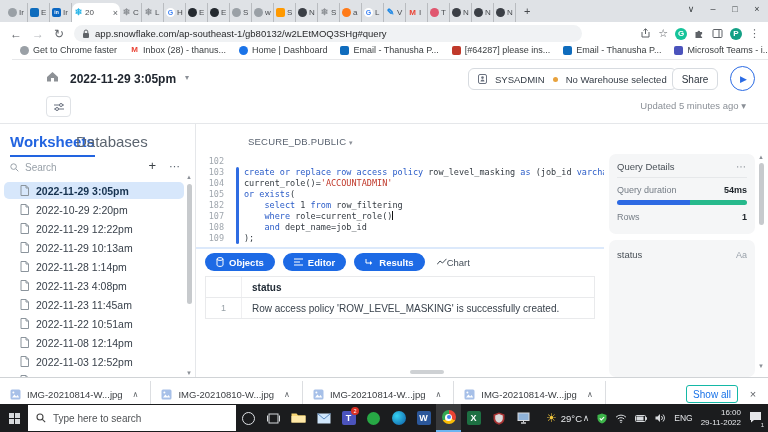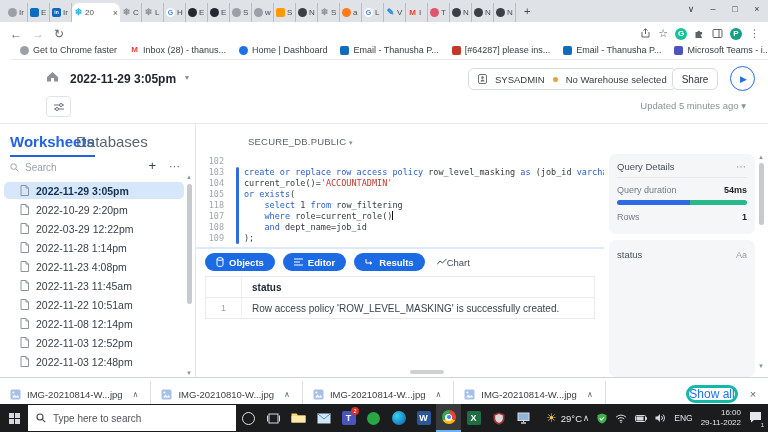--- a/index.html
+++ b/index.html
@@ -135,22 +135,22 @@
   #panel-scroll-up { position:absolute; right:4px; top:4px; font-size:6px; color:#8b9097; }
   #panel-thumb { position:absolute; right:4px; top:13px; width:5px; height:62px; background:#c7cacd; border-radius:3px; }
   #panel-scroll-dn { position:absolute; right:4px; top:213px; font-size:6px; color:#8b9097; }
 
   
   #downloads { position:absolute; left:0; top:377px; width:768px; height:33px; background:#fff; border-top:1px solid #d0d3d6;
                display:flex; align-items:center; }
   .dl-chip { height:27px; display:flex; align-items:center; gap:6px; padding:0 12px 0 10px; border-right:1px solid #dcdee1; }
   .dl-name { font-size:9.5px; color:#3a3d41; white-space:nowrap; }
   .dl-caret { font-size:8px; color:#5f6368; margin-left:4px; }
-  #show-all { margin-left:auto; width:52px; height:18px; border:3px solid #14b8a6; border-radius:9px;
-              display:flex; align-items:center; justify-content:center; font-size:12px; color:#1a73e8; }
+  #show-all { margin-left:auto; width:52px; height:18px; border:1px solid #14b8a6; border-radius:3px;
+              display:flex; align-items:center; justify-content:center; font-size:10px; color:#1a73e8; }
   #dl-close { width:30px; text-align:center; color:#5f6368; font-size:11px; }
 
   
   #taskbar { position:absolute; left:0; top:404px; width:768px; height:28px; background:#1b1c1e; display:flex; align-items:center; }
   #start { width:28px; height:28px; display:flex; align-items:center; justify-content:center; }
   #start .grid { display:grid; grid-template-columns:5px 5px; grid-template-rows:5px 5px; gap:1px; }
   #start .grid i { background:#d7dadd; }
   #tb-search { width:208px; height:26px; background:#fff; display:flex; align-items:center; gap:7px; padding-left:8px; }
   #tb-search span { font-size:10px; color:#4f5255; }
   .tk-ic { width:25px; height:28px; display:flex; align-items:center; justify-content:center; position:relative; }
@@ -277,20 +277,27 @@
       <span>–</span>
       <span>□</span>
       <span>×</span>
     </div>
   </div>
 
   <div id="toolbar">
     <span class="nav-ic">←</span>
     <span class="nav-ic dis">→</span>
     <span class="nav-ic">↻</span>
+    <div id="addressbar">
+      <svg width="8" height="10" viewBox="0 0 8 10">
+        <rect x="1" y="4" width="6" height="5" rx="1" fill="#5f6368"></rect>
+        <path d="M2.2 4V2.8a1.8 1.8 0 0 1 3.6 0V4" fill="none" stroke="#5f6368" stroke-width="1"></path>
+      </svg>
+      <span class="url">app.snowflake.com/ap-southeast-1/gb80132/w2LEtMOQ3SHg#query</span>
+    </div>
     <div id="tb-right">
       <svg class="ic" width="11" height="11" viewBox="0 0 11 11">
         <path d="M2 4v5h7V4M5.5 6V1M3.5 2.5L5.5 .8l2 1.7" fill="none" stroke="#5f6368" stroke-width="1"></path>
       </svg>
       <span class="ic">☆</span>
       <span class="circle-badge" style="background:#15c39a">G</span>
       <svg class="ic" width="11" height="11" viewBox="0 0 11 11">
         <path d="M1.5 4h2a1.3 1.3 0 1 1 2.6 0h2v2.2a1.3 1.3 0 1 0 0 2.6V10H1.5z" fill="#5f6368"></path>
       </svg>
       <svg class="ic" width="11" height="11" viewBox="0 0 11 11">
@@ -387,21 +394,28 @@
             <path d="M1 .5h5L8.5 3v7.5h-7.5z" fill="none" stroke="#8b949c"></path>
             <path d="M6 .5V3h2.5" fill="none" stroke="#8b949c"></path>
           </svg>
           <span>2022-10-29 2:20pm</span>
         </div>
         <div class="ws-item">
           <svg width="9" height="11" viewBox="0 0 9 11">
             <path d="M1 .5h5L8.5 3v7.5h-7.5z" fill="none" stroke="#8b949c"></path>
             <path d="M6 .5V3h2.5" fill="none" stroke="#8b949c"></path>
           </svg>
-          <span>2022-03-29 12:22pm</span>
+          <span>2022-11-29 12:22pm</span>
+        </div>
+        <div class="ws-item">
+          <svg width="9" height="11" viewBox="0 0 9 11">
+            <path d="M1 .5h5L8.5 3v7.5h-7.5z" fill="none" stroke="#8b949c"></path>
+            <path d="M6 .5V3h2.5" fill="none" stroke="#8b949c"></path>
+          </svg>
+          <span>2022-11-29 10:13am</span>
         </div>
         <div class="ws-item">
           <svg width="9" height="11" viewBox="0 0 9 11">
             <path d="M1 .5h5L8.5 3v7.5h-7.5z" fill="none" stroke="#8b949c"></path>
             <path d="M6 .5V3h2.5" fill="none" stroke="#8b949c"></path>
           </svg>
           <span>2022-11-28 1:14pm</span>
         </div>
         <div class="ws-item">
           <svg width="9" height="11" viewBox="0 0 9 11">
@@ -455,21 +469,21 @@
 
   <div id="sf-main">
     <span id="db-context"><span>SECURE_DB.PUBLIC</span> <span class="caret">▾</span></span>
 
     <div id="editor">
       <div id="gutter">
           <div>102</div>
           <div>103</div>
           <div>104</div>
           <div>105</div>
-          <div>118</div>
+          <div>182</div>
           <div>107</div>
           <div>108</div>
           <div>109</div>
         </div>
       <div id="stmt-bar"></div>
       <div id="code"><div></div><div><span class="k">create or replace row access policy</span><span class="d"> row_level_masking </span><span class="k">as</span><span class="d"> (</span><span class="d">job_id</span><span class="k"> varchar</span><span class="d">)</span><span class="k"> returns boolean</span><span class="d"> -&gt;</span></div><div><span class="d">current_role()=</span><span class="s">'ACCOUNTADMIN'</span></div><div><span class="k">or exists</span><span class="d">(</span></div><div><span class="d">    </span><span class="k">select</span><span class="d"> 1 </span><span class="k">from</span><span class="d"> row_filtering</span></div><div><span class="d">    </span><span class="k">where</span><span class="d"> role=current_role()</span><span class="cursor"></span></div><div><span class="d">    </span><span class="k">and</span><span class="d"> dept_name=job_id</span></div><div><span class="d">);</span></div></div>
       <span id="ed-scroll-up">▲</span>
       <div id="ed-thumb"></div>
       <span id="ed-scroll-dn">▼</span>
     </div>

